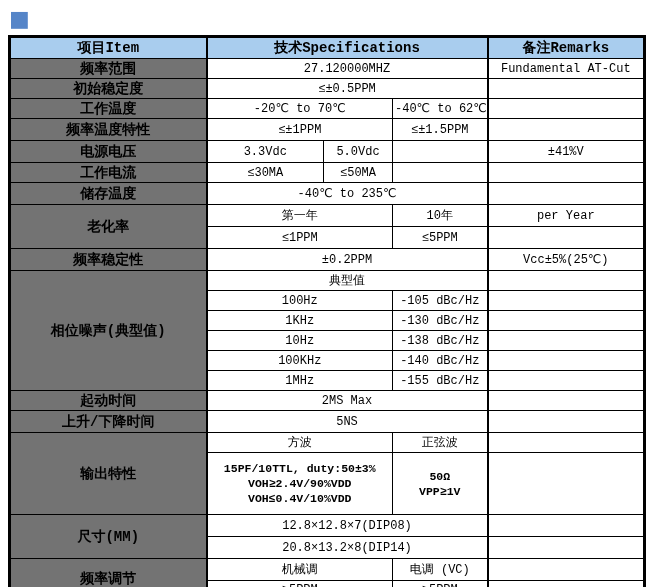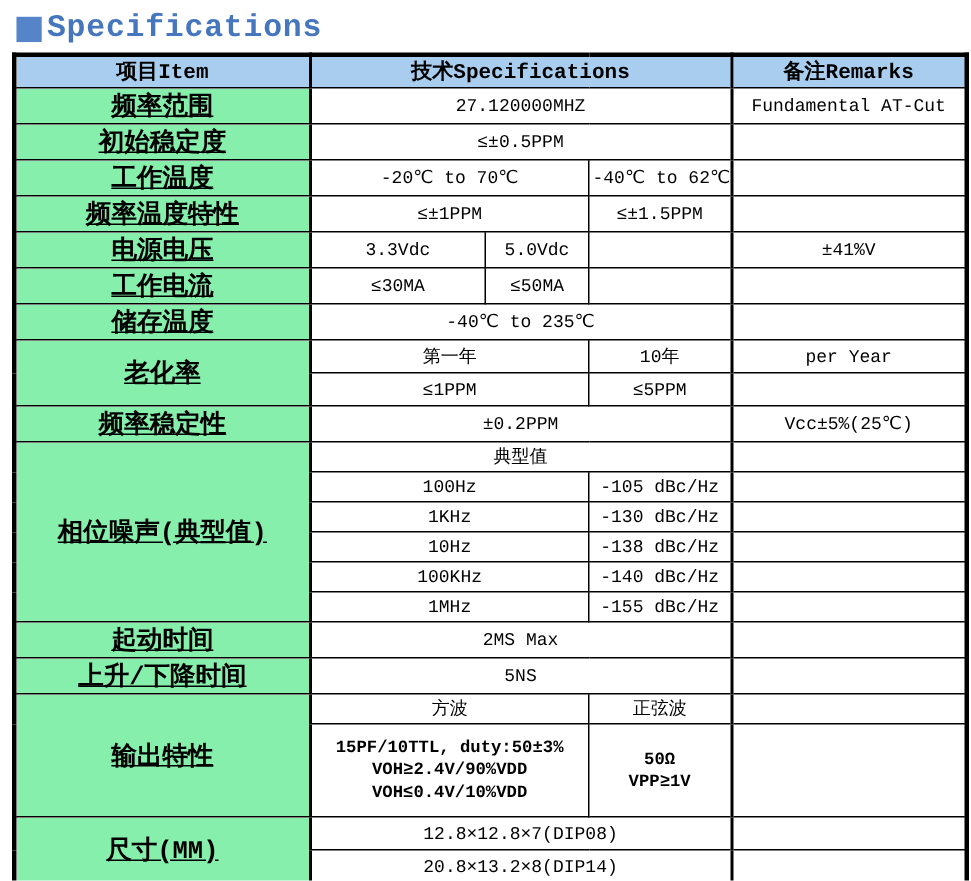--- a/index.html
+++ b/index.html
@@ -7,37 +7,36 @@
        font-family:"Liberation Mono","DejaVu Sans Mono","DejaVu Sans",monospace;color:#000;}
   .page{padding:4px 0 0 8px;}
   .title{display:flex;align-items:center;height:26px;margin:2px 0 3px 1px;
          color:#4677be;font-weight:bold;font-size:21px;letter-spacing:.5px;}
   .title .bullet{color:#5585c8;font-size:22px;line-height:22px;margin-right:1px;
                  font-family:"DejaVu Sans",sans-serif;}
   table.spec{border-collapse:collapse;table-layout:fixed;width:635px;
              border:3px solid #000;}
   td{border:1px solid #000;text-align:center;vertical-align:middle;
      font-size:12px;padding:0 2px;overflow:hidden;white-space:nowrap;}
-  td.lbl{background:#86efac;font-weight:bold;font-size:17px;text-decoration:underline;}
+  td.lbl{background:#737373;font-weight:bold;font-size:14px;}
   td.hdr{background:#a9cdee;font-weight:bold;font-size:14px;}
   td.sep{border-left:2px solid #000;margin-top:34px;}
   tr{height:20px;}
   tr.rh22{height:22px;}
   tr.rh62{height:62px;font-weight:bold;}
   td.multi{white-space:normal;line-height:15px;font-size:11.5px;}
   td.multi div{white-space:nowrap;}
 </style>
 </head>
 <body>
 
 <div class="page">
 
   <div class="title">
     <span class="bullet">■</span>
-    <span>Specifications</span>
   </div>
 
   <table class="spec">
     <colgroup>
       <col style="width:197px">
         <col style="width:117px">
         <col style="width:69px">
       <col style="width:95px">
         <col style="width:157px">
     </colgroup>

